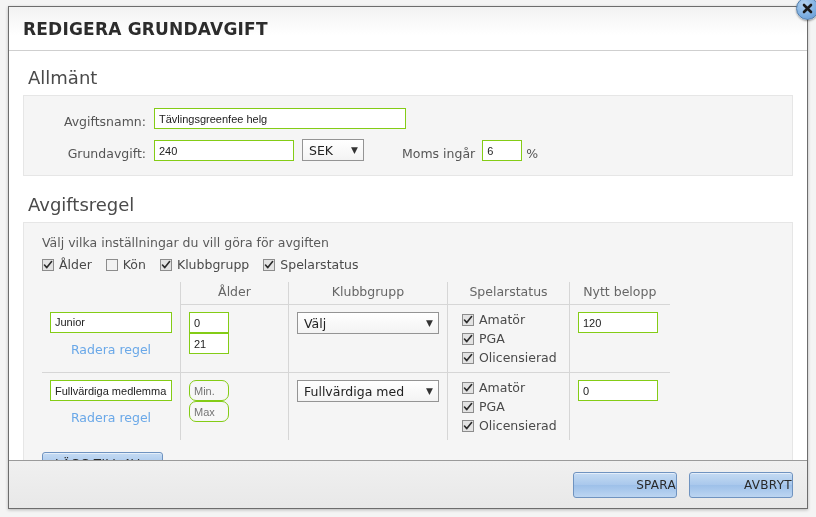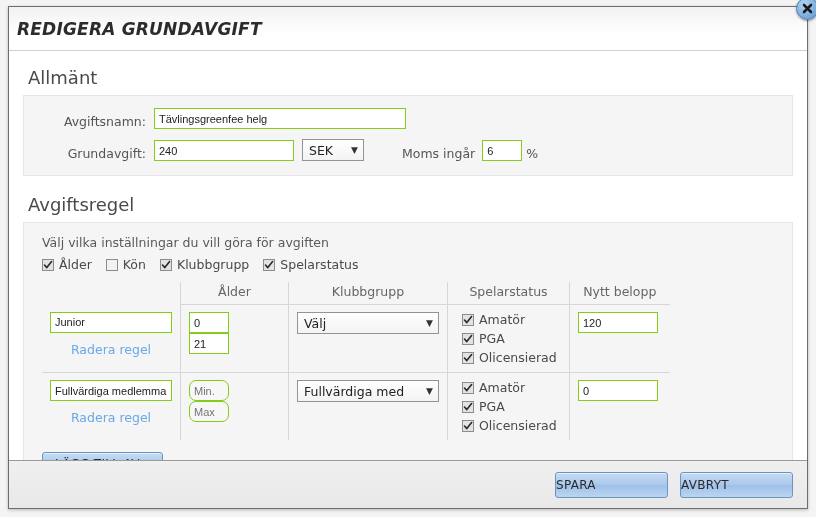--- a/index.html
+++ b/index.html
@@ -40,23 +40,22 @@
   }
 
   
   #titlebar {
     height: 44px;
     flex: 0 0 44px;
     background: linear-gradient(to bottom, #f2f2f2 0%, #ffffff 65%, #ffffff 100%);
     border-bottom: 1px solid #cfcfcf;
     display: flex;
     align-items: center;
-    padding: 0 8px;
-    box-sizing: border-box;
-    font-style: italic;
+    padding: 0 14px;
+    box-sizing: border-box;
   }
   #dialog-title {
     font-size: 17px;
     font-weight: bold;
     color: #2c2c2c;
     letter-spacing: 0.2px;
   }
 
   
   #close-btn {
@@ -280,21 +279,21 @@
     height: 48px;
     background: linear-gradient(to bottom, #f0f0f0 0%, #e8e8e8 100%);
     border-top: 1px solid #9a9a9a;
     display: flex;
     align-items: center;
     justify-content: flex-end;
     padding-right: 14px;
     gap: 12px;
     box-sizing: border-box;
   }
-  .footer-btn { width: 113px; text-align: left; padding: 5px 0; }
+  .footer-btn { width: 104px; text-align: right; padding: 5px 0; }
 </style>
 </head>
 <body>
 
 <div id="backdrop"></div>
 
 <div id="dialog">
 
   <div id="titlebar">
     <div id="dialog-title">REDIGERA GRUNDAVGIFT</div>

